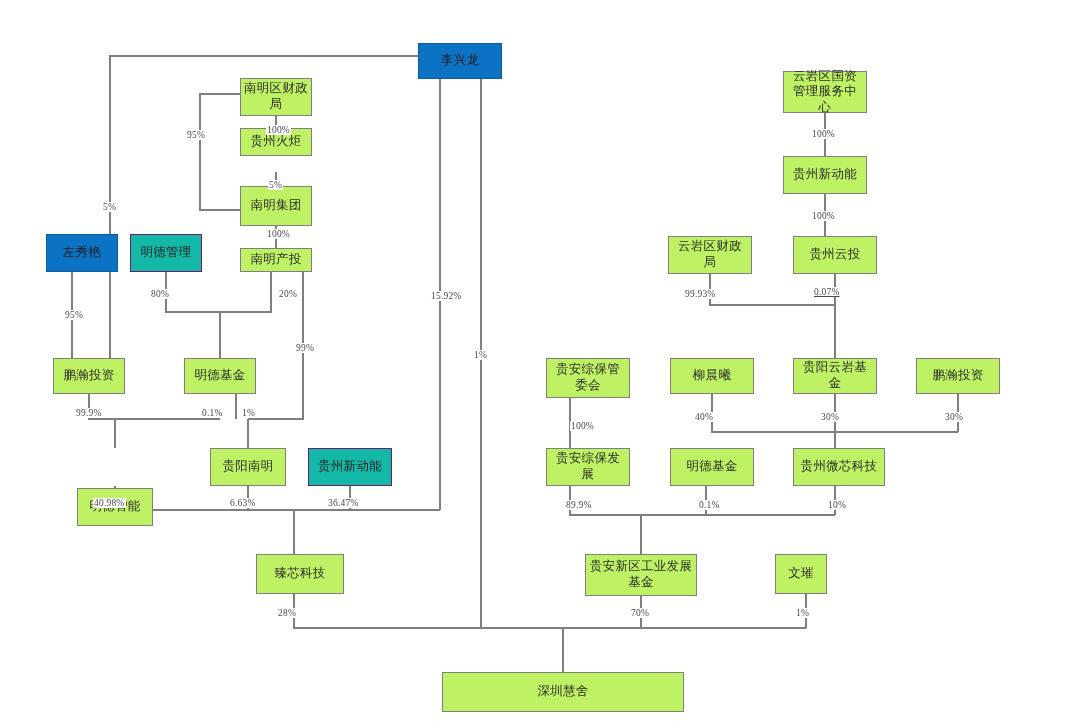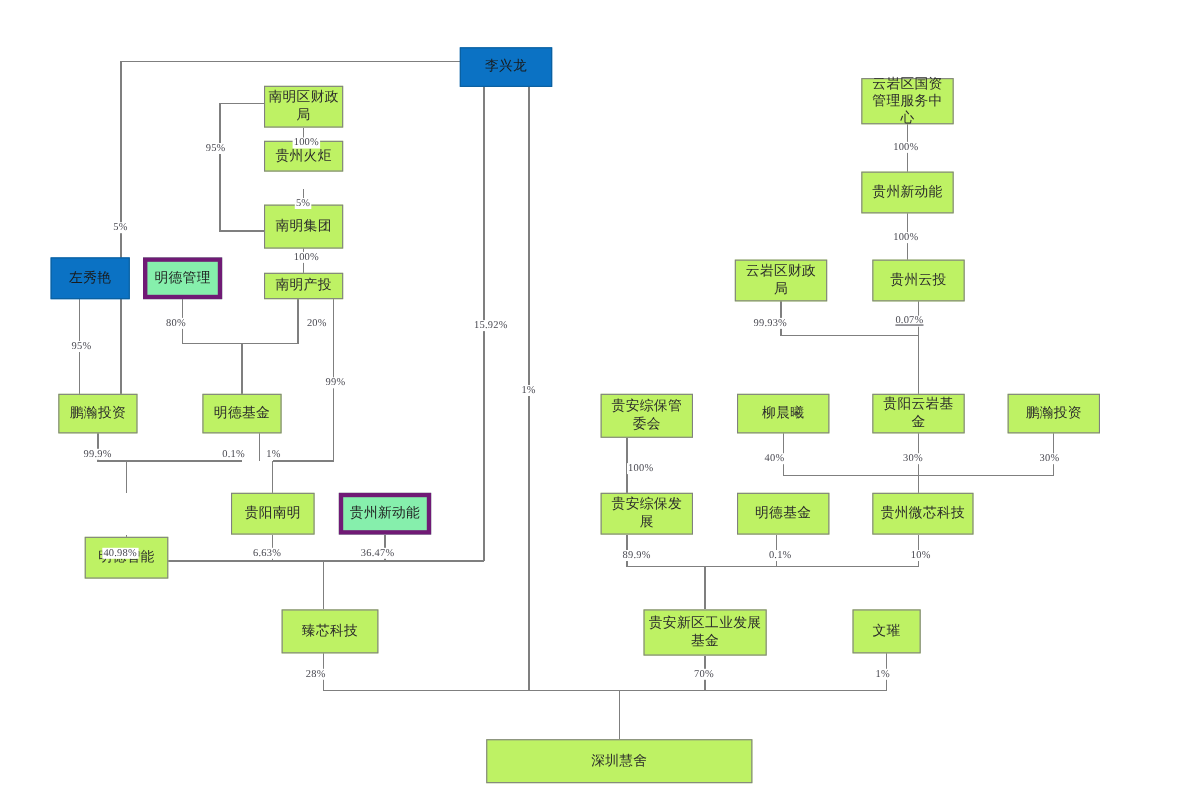--- a/index.html
+++ b/index.html
@@ -43,22 +43,22 @@
     letter-spacing: 0.3px;
     padding: 1px 3px;
     z-index: 2;
   }
   .node.blue {
     background: #0b72c4;
     border: 1px solid #0b5f9e;
     color: #1a1a1a;
   }
   .node.gray {
-    background: #86efac;
-    border: 4px solid #701a75;
+    background: #14b8a6;
+    border: 1px solid #701a75;
     color: #1f1f1f;
   }
   .pct {
     position: absolute;
     font-size: 9.5px;
     color: #4a4a52;
     font-family: "Liberation Serif", "DejaVu Serif", serif;
     white-space: nowrap;
     background: #ffffff;
     padding: 0 1px;
@@ -199,21 +199,21 @@
       </div>
       <div class="node" style="left: 670px; top: 448px; width: 84px; height: 38px;">
         <span>明德基金</span>
       </div>
       <div class="node" style="left: 793px; top: 448px; width: 92px; height: 38px;">
         <span>贵州微芯科技</span>
       </div>
       <div class="node" style="left: 585px; top: 554px; width: 112px; height: 42px;">
         <span>贵安新区工业发展基金</span>
       </div>
-      <div class="node" style="left: 775px; top: 554px; width: 62px; height: 40px;">
+      <div class="node" style="left: 775px; top: 554px; width: 52px; height: 40px;">
         <span>文璀</span>
       </div>
       <div class="node" style="left: 442px; top: 672px; width: 242px; height: 40px;">
         <span>深圳慧舍</span>
       </div>
     </div>
 
   <div id="labels-layer">
       <span class="pct" style="left: 266px; top: 125px;">100%</span>
       <span class="pct" style="left: 186px; top: 130px;">95%</span>

